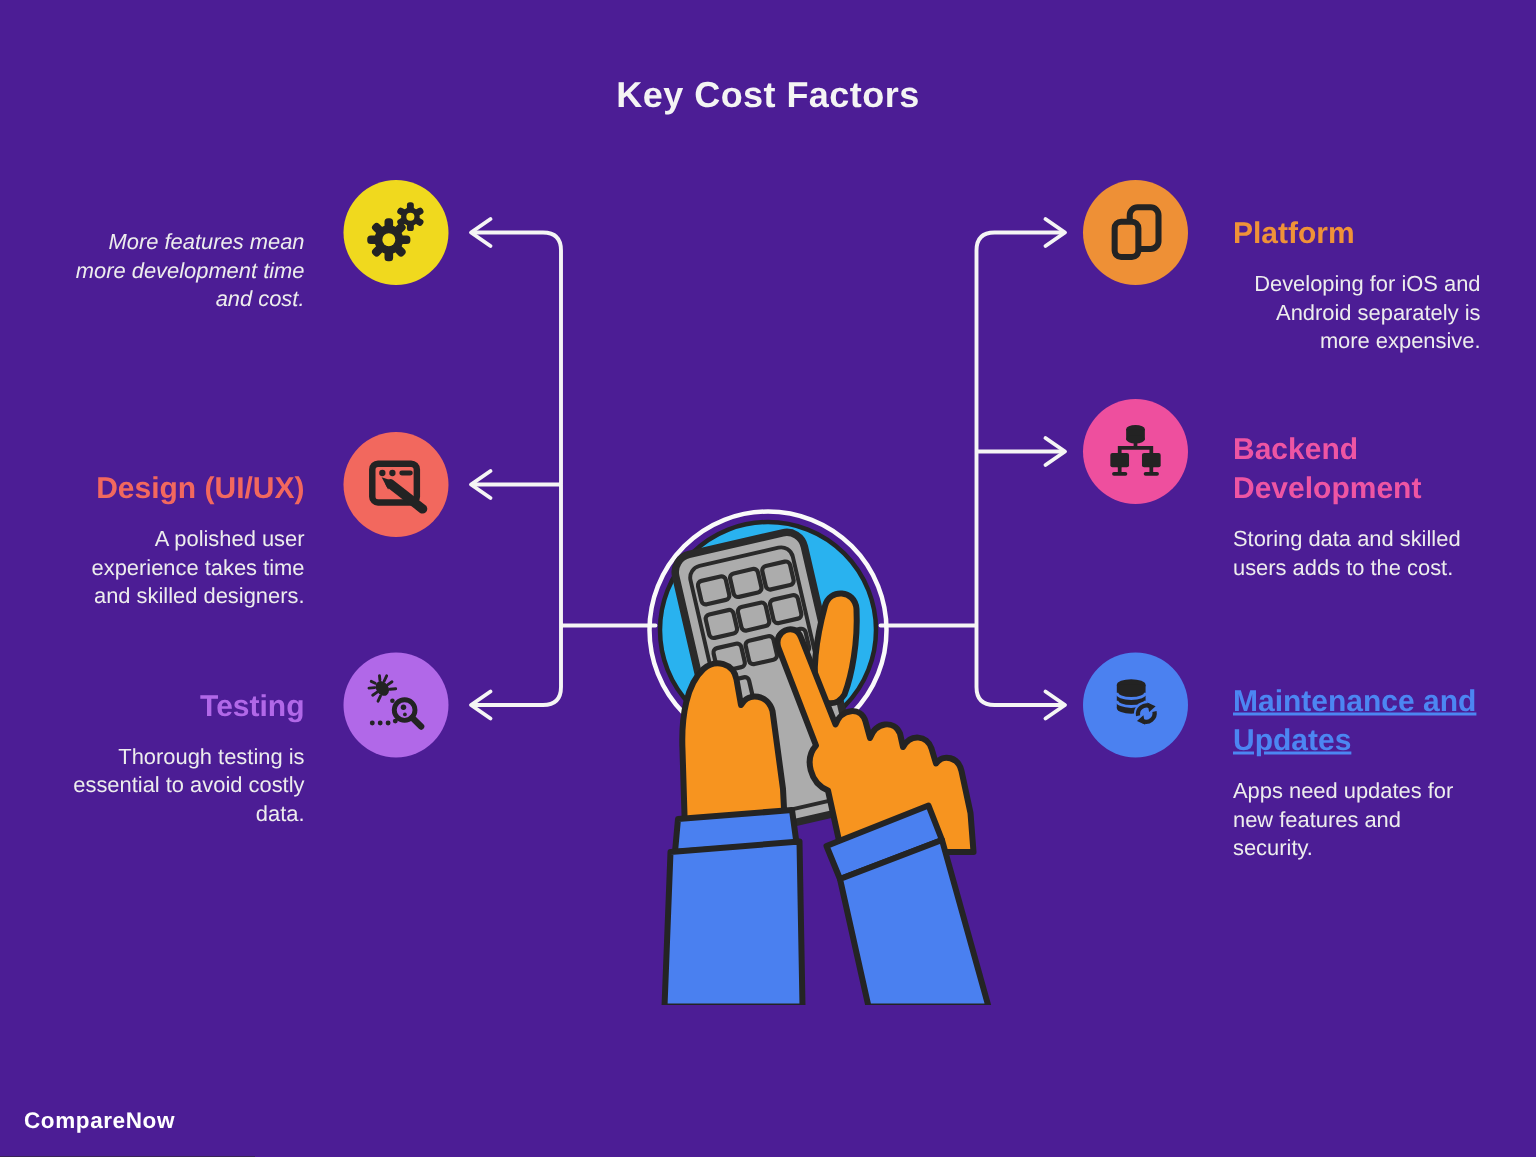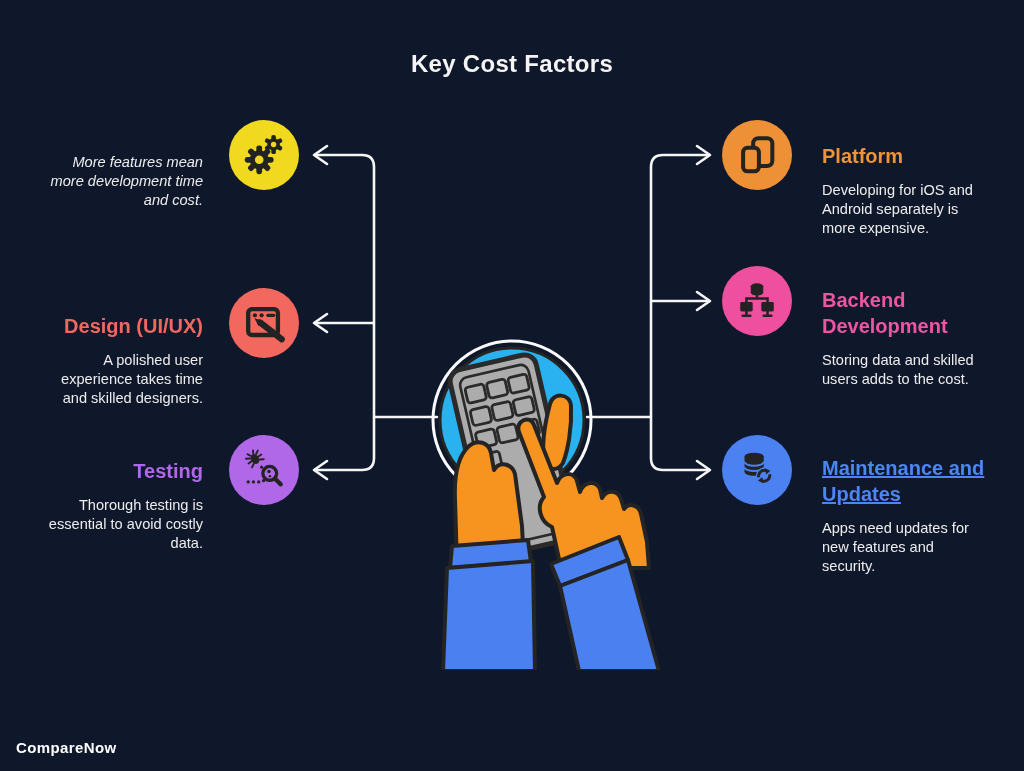--- a/index.html
+++ b/index.html
@@ -1,16 +1,16 @@
 <!DOCTYPE html>
 <html><head>
 <meta charset="utf-8">
 <style>
   html,body{margin:0;padding:0;background:#2B2B2B;}
-  .stage{position:relative;width:1024px;height:771px;background:#0f172a;overflow:hidden;
+  .stage{position:relative;width:1024px;height:771px;background:#4c1d95;overflow:hidden;
          font-family:"Liberation Sans",sans-serif;}
   .page-title{position:absolute;top:50px;left:0;width:100%;margin:0;text-align:center;
               color:#F4F4F4;font-size:24px;font-weight:700;letter-spacing:.3px;}
   .connectors{position:absolute;left:0;top:0;pointer-events:none;}
   .center-art{position:absolute;left:395px;top:330px;pointer-events:none;}
 
   .badge{position:absolute;width:70px;height:70px;border-radius:50%;
          display:flex;align-items:center;justify-content:center;}
   .badge svg{width:46px;height:46px;display:block;}
   .bg-yellow{background:#F0D91E;} .bg-coral{background:#F2685E;} .bg-purple{background:#B168E8;}
@@ -196,21 +196,21 @@
     <h2 class="c-coral">Design (UI/UX)</h2>
     <p style="width:158px;">A polished user experience takes time and skilled designers.</p>
   </div>
   <div class="item align-r" style="right:821px;top:458px;width:200px;">
     <h2 class="c-purple">Testing</h2>
     <p style="width:178px;">Thorough testing is essential to avoid costly data.</p>
   </div>
 
   <div class="item" style="left:822px;top:143px;width:185px;">
     <h2 class="c-orange">Platform</h2>
-    <p style="width:165px;">Developing for iOS and Android separately is more expensive.</p>
+    <p style="width:165px;text-align:right;">Developing for iOS and Android separately is more expensive.</p>
   </div>
   <div class="item" style="left:822px;top:287px;width:165px;">
     <h2 class="c-pink">Backend Development</h2>
     <p style="width:162px;">Storing data and skilled users adds to the cost.</p>
   </div>
   <div class="item" style="left:822px;top:455px;width:178px;">
     <h2 class="c-blue">Maintenance and Updates</h2>
     <p style="width:158px;">Apps need updates for new features and security.</p>
   </div>
 

